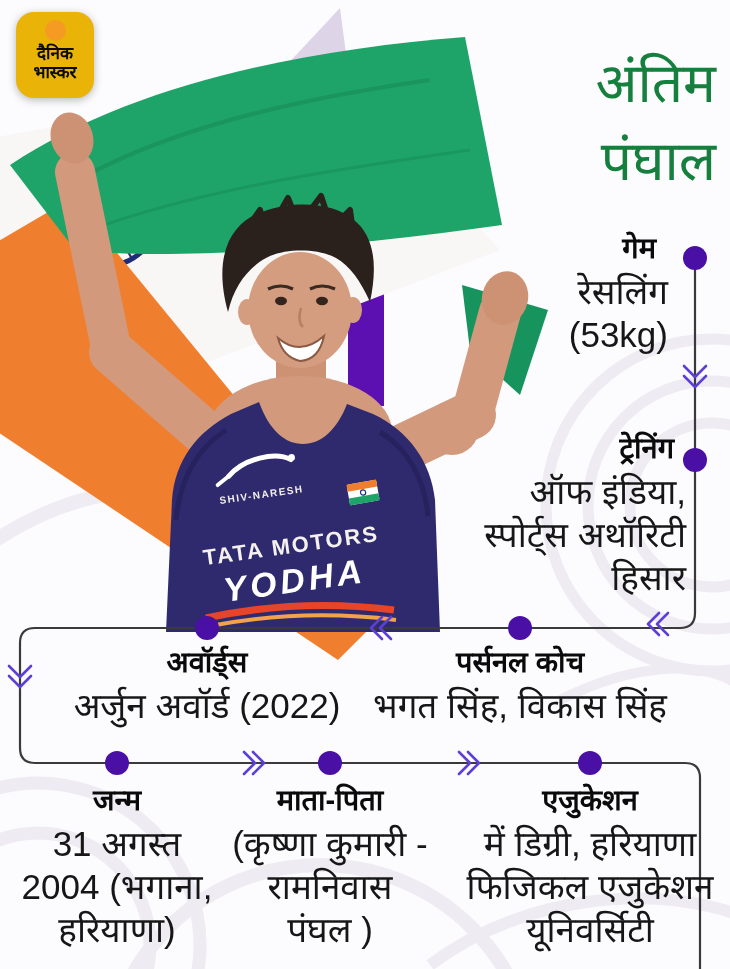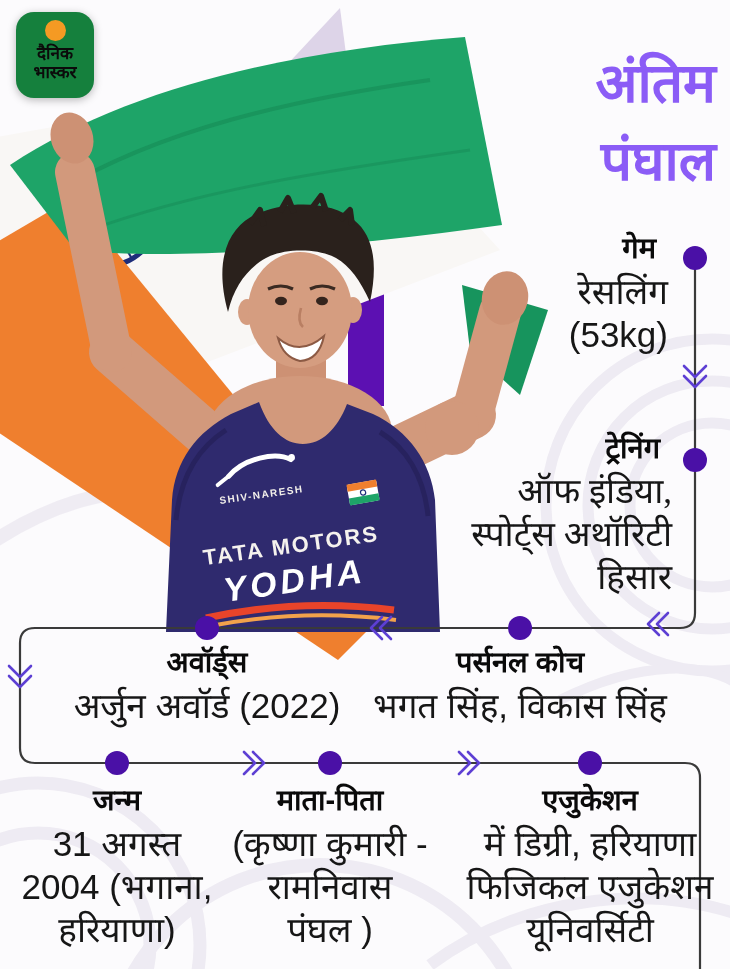--- a/index.html
+++ b/index.html
@@ -5,30 +5,30 @@
   html,body{margin:0;padding:0;background:#e8e8e8;}
   .stage{
     position:relative;width:730px;height:969px;overflow:hidden;
     background:#fcfbfd;color:#111;
     font-family:"Liberation Sans","DejaVu Sans",sans-serif;
   }
   .bg{position:absolute;left:0;top:0;width:730px;height:969px;}
   
   .logo{
     position:absolute;left:16px;top:12px;width:78px;height:86px;
-    background:#15803d;border-radius:18px;text-align:center;
+    background:#eab308;border-radius:18px;text-align:center;
     box-shadow:0 2px 8px rgba(0,0,0,.28);padding-top:7px;box-sizing:border-box;
     z-index:5;
   }
   .logo .dot{width:21px;height:21px;border-radius:50%;background:#f59a23;margin:1px auto 3px;}
   .logo .bl{font-size:17px;line-height:19px;font-weight:800;color:#0b0b0b;}
   
   .title{
     position:absolute;top:44px;right:14px;text-align:right;z-index:4;
-    font-size:55px;line-height:78px;font-weight:700;color:#8b5cf6;
+    font-size:55px;line-height:78px;font-weight:400;color:#15803d;
   }
   
   .sec{position:absolute;z-index:4;}
   .sec h3{margin:0 12px 4px;font-size:29px;line-height:36px;font-weight:800;color:#0a0a0a;}
   .sec .ln{font-size:35px;line-height:43px;color:#161616;}
   .ra{text-align:right}
   .ca{text-align:center}
 </style>
 </head>
 <body>
@@ -186,21 +186,21 @@
     <div>अंतिम</div>
     <div>पंघाल</div>
   </div>
 
   <div class="sec ra" style="top:230px;right:62px;width:220px;">
     <h3>गेम</h3>
     <div class="ln">रेसलिंग</div>
     <div class="ln">(53kg)</div>
   </div>
 
-  <div class="sec ra" style="top:430px;right:58px;width:260px;font-family:Liberation Serif, serif;">
+  <div class="sec ra" style="top:430px;right:44px;width:260px;">
     <h3>ट्रेनिंग</h3>
     <div class="ln">ऑफ इंडिया,</div>
     <div class="ln">स्पोर्ट्स अथॉरिटी</div>
     <div class="ln">हिसार</div>
   </div>
 
   <div class="sec ca" style="top:644px;left:30px;width:354px;">
     <h3>अवॉर्ड्स</h3>
     <div class="ln">अर्जुन अवॉर्ड (2022)</div>
   </div>

